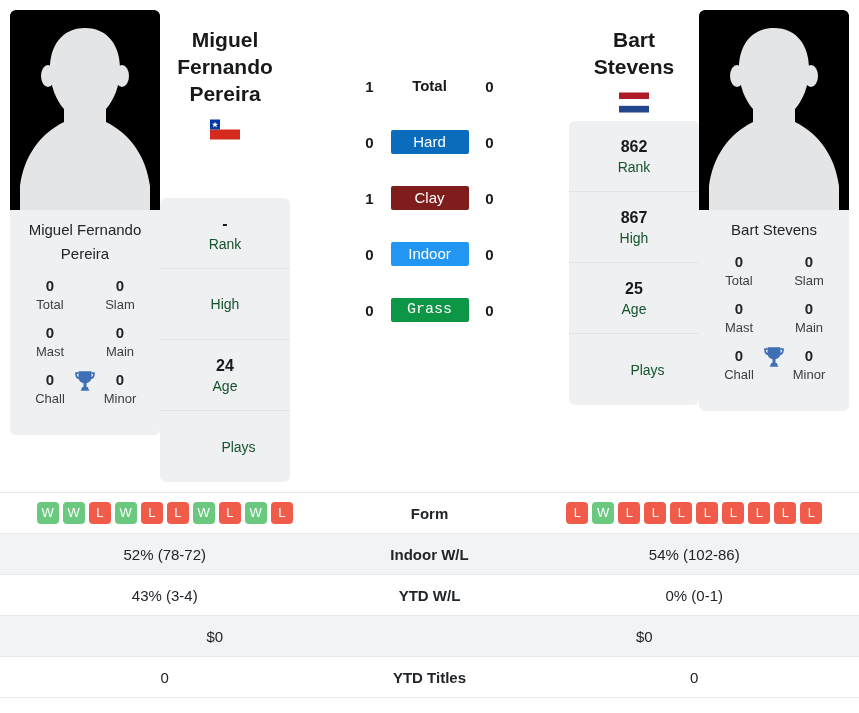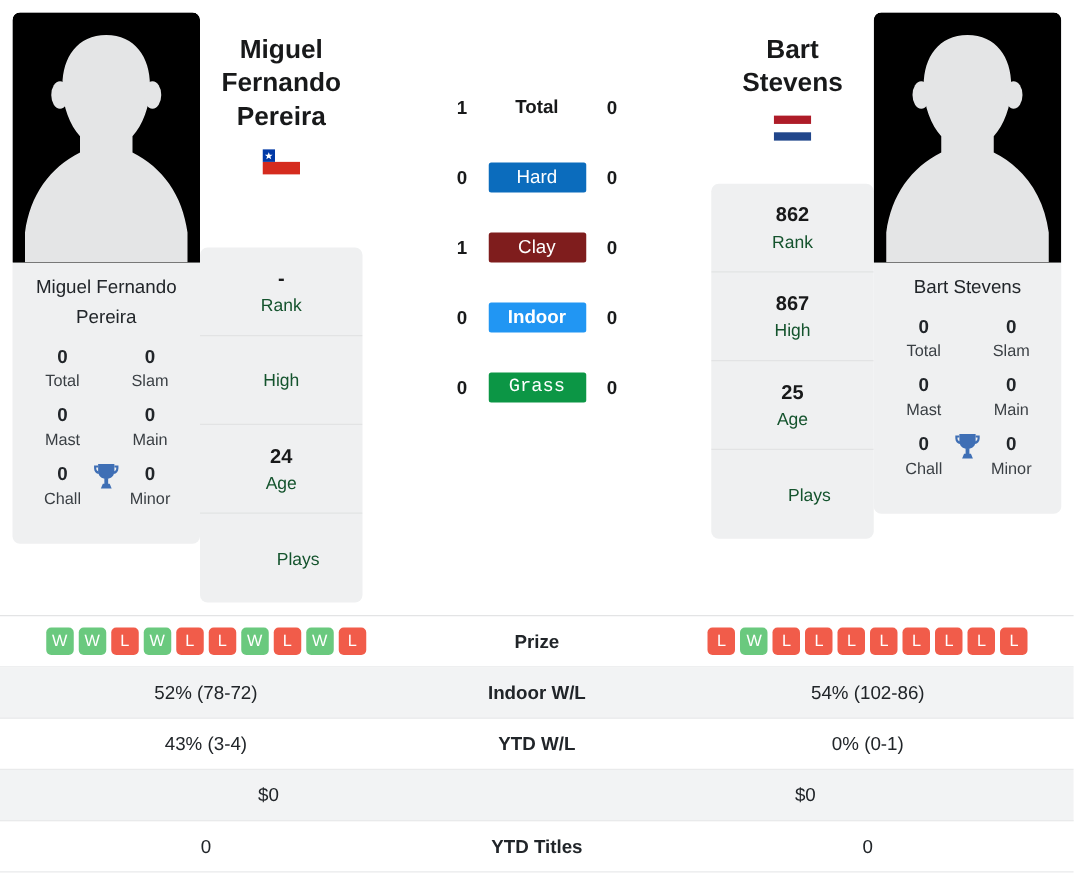--- a/index.html
+++ b/index.html
@@ -264,38 +264,38 @@
           <div class="surf-pill" style="background: rgb(11, 108, 189);">Hard</div>
           <div class="surf-score">0</div>
         </div>
         <div class="surf-row">
           <div class="surf-score">1</div>
           <div class="surf-pill" style="background: #7f1d1d;">Clay</div>
           <div class="surf-score">0</div>
         </div>
         <div class="surf-row">
           <div class="surf-score">0</div>
-          <div class="surf-pill" style="background: rgb(33, 150, 243); font-weight: bold;">Indoor</div>
+          <div class="surf-pill" style="background: rgb(33, 150, 243);">Indoor</div>
           <div class="surf-score">0</div>
         </div>
         <div class="surf-row">
           <div class="surf-score">0</div>
           <div class="surf-pill" style="background: rgb(12, 150, 69); font-family: Liberation Mono, monospace;">Grass</div>
           <div class="surf-score">0</div>
         </div>
       </div>
 
     <div class="player-info">
       <div class="player-name">Bart Stevens</div>
       <svg class="flag" viewBox="0 0 30 20">
         <rect x="0" y="0" width="30" height="6.67" fill="#ae1c28"></rect>
         <rect x="0" y="6.67" width="30" height="6.66" fill="#ffffff"></rect>
         <rect x="0" y="13.33" width="30" height="6.67" fill="#21468b"></rect>
       </svg>
-      <div class="stat-stack" style="margin-top:34px">
+      <div class="stat-stack" style="margin-top:8px">
         <div class="stat-cell">
           <div class="stat-val">862</div>
           <div class="stat-lab">Rank</div>
         </div>
         <div class="stat-cell">
           <div class="stat-val">867</div>
           <div class="stat-lab">High</div>
         </div>
         <div class="stat-cell">
           <div class="stat-val">25</div>
@@ -370,21 +370,21 @@
             <div class="badge l">L</div>
             <div class="badge w">W</div>
             <div class="badge l">L</div>
             <div class="badge l">L</div>
             <div class="badge w">W</div>
             <div class="badge l">L</div>
             <div class="badge w">W</div>
             <div class="badge l">L</div>
           </div>
         </div>
-        <div class="tcell label">Prize</div>
+        <div class="tcell label">Form</div>
         <div class="tcell">
           <div class="form-strip">
             <div class="badge l">L</div>
             <div class="badge w">W</div>
             <div class="badge l">L</div>
             <div class="badge l">L</div>
             <div class="badge l">L</div>
             <div class="badge l">L</div>
             <div class="badge l">L</div>
             <div class="badge l">L</div>

